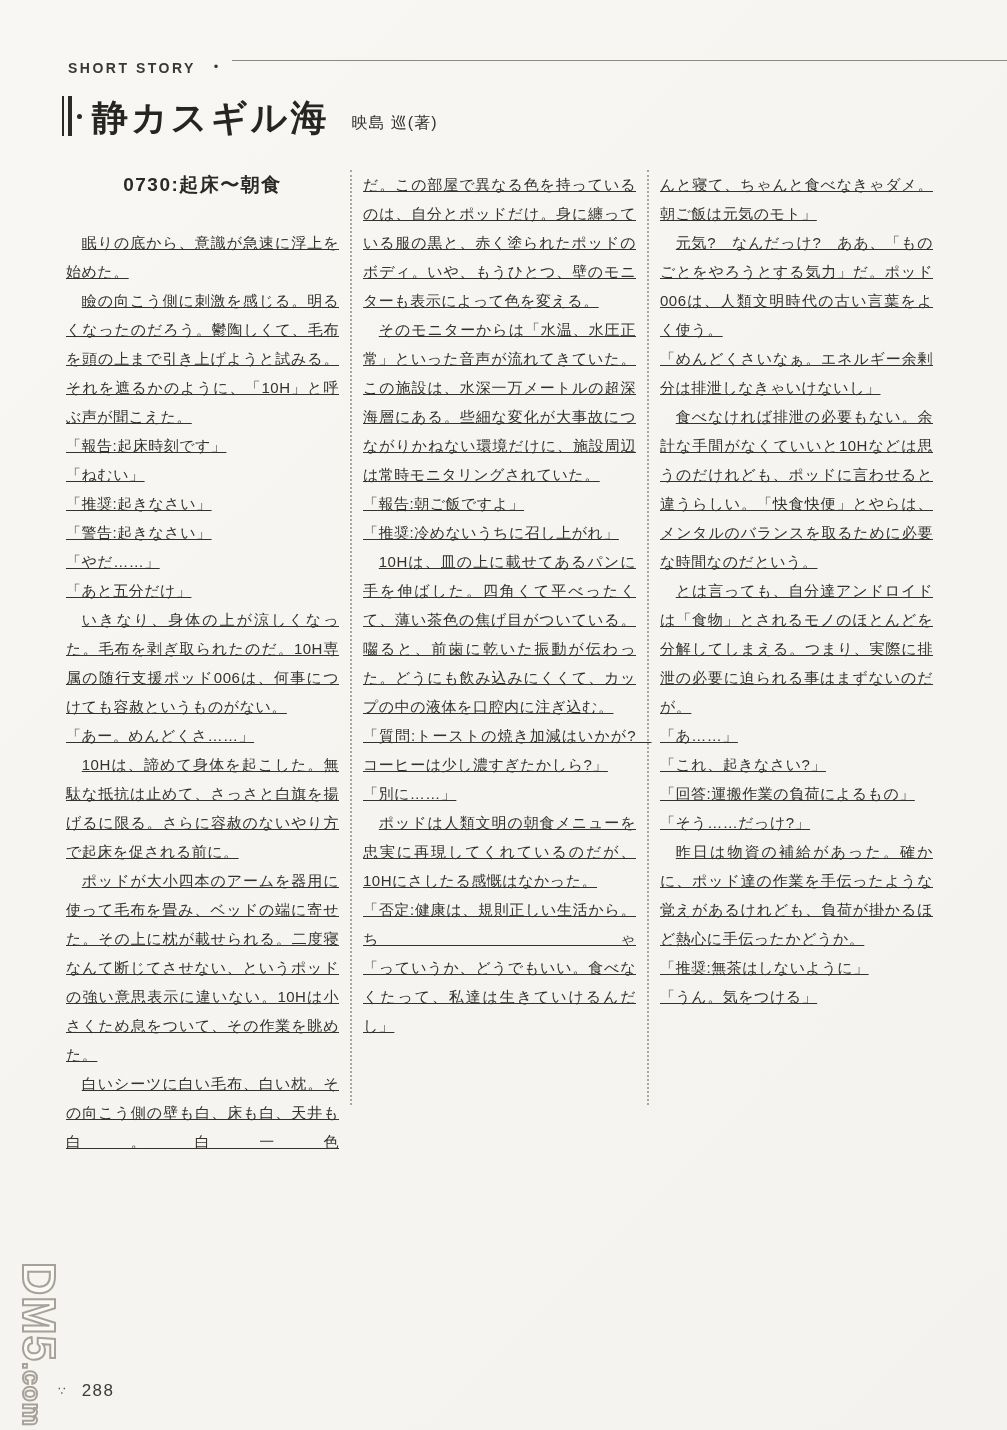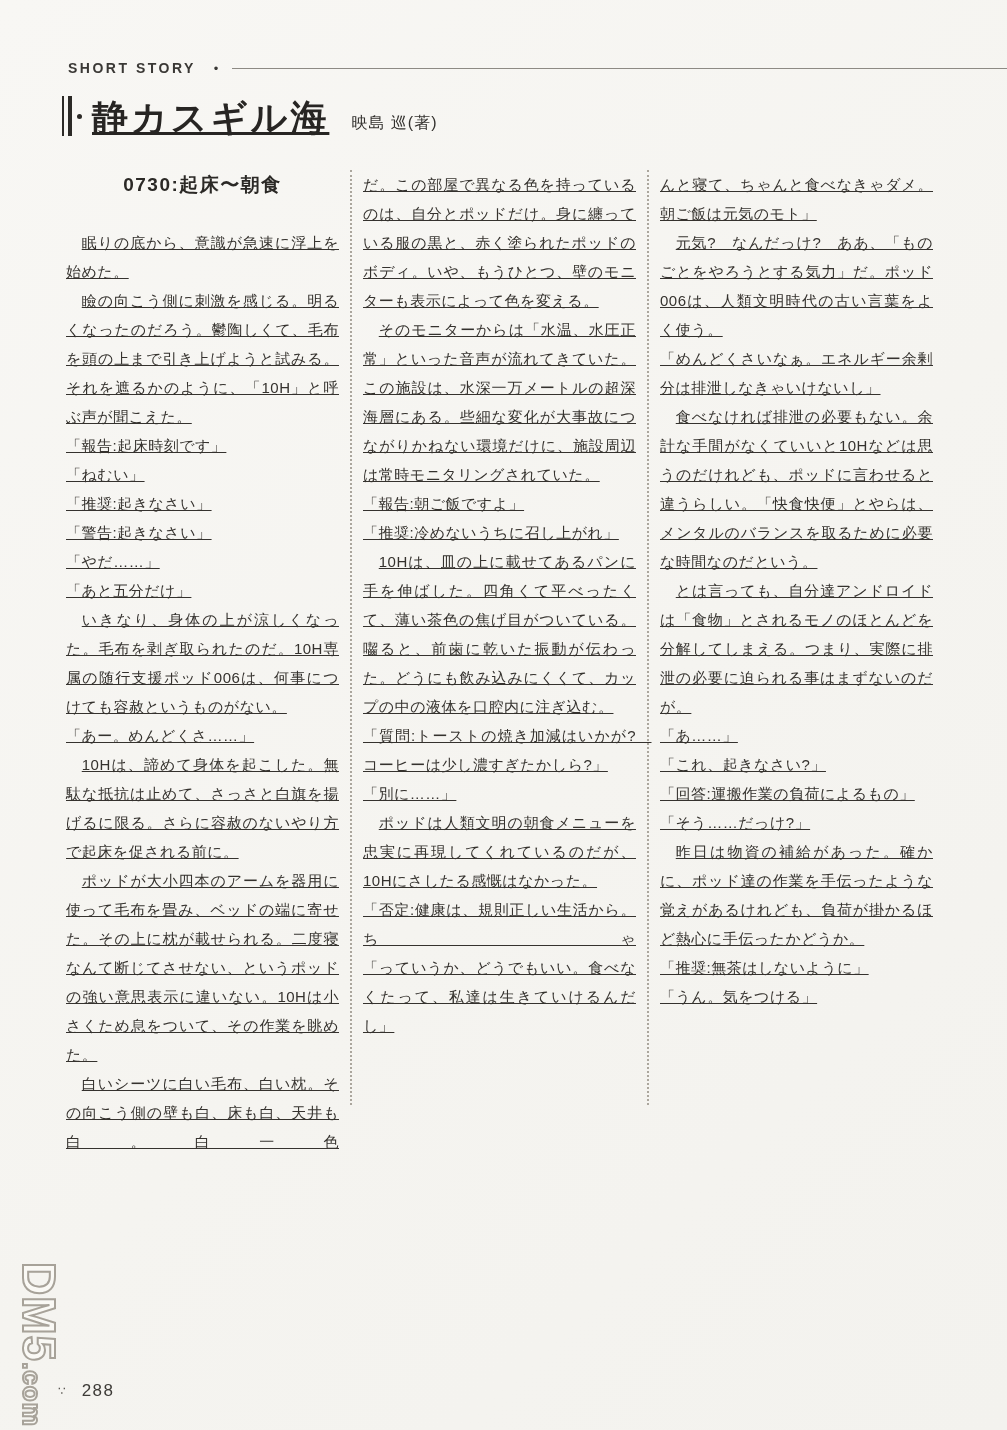--- a/index.html
+++ b/index.html
@@ -14,21 +14,21 @@
     margin: 0 auto;
     background: linear-gradient(135deg, #f8f7f4 0%, #f5f4f0 55%, #f3f2ee 100%);
     color: var(--ink, #35322e);
     overflow: hidden;
   }
 
   
   .header-row {
     position: absolute;
     left: 68px; right: 0; top: 60px;
-    display: flex; align-items: center;
+    display: flex; align-items: flex-start;
   }
   .kicker {
     font-size: 14px; font-weight: bold;
     letter-spacing: 2.5px; color: #3a3835;
   }
   .kicker-bullet {
     font-size: 13px; color: #3a3835; margin: 0 14px 0 18px; line-height: 1;
   }
   .header-rule {
     flex: 1; height: 0;
@@ -37,21 +37,21 @@
   .title-row {
     position: absolute; left: 62px; top: 94px;
     display: flex; align-items: flex-end;
   }
   .title-ornament { display: flex; align-items: center; height: 44px; margin-right: 10px; }
   .title-ornament .bar-thin  { width: 2px; height: 40px; background: #2c2a27; margin-right: 4px; }
   .title-ornament .bar-thick { width: 4px; height: 40px; background: #2c2a27; margin-right: 5px; }
   .title-ornament .dot { width: 5px; height: 5px; background: #2c2a27; border-radius: 50%; }
   .story-title {
     font-size: 36px; font-weight: 600; letter-spacing: 3px;
-    color: #272523; line-height: 1.1; text-decoration: underline;
+    color: #272523; line-height: 1.1;
   }
   .author-credit {
     font-size: 16px; color: #33312e; margin: 0 0 4px 22px; letter-spacing: 1px;
   }
 
   
   .columns {
     position: absolute; left: 66px; top: 170px;
     width: 871px;
     display: flex;

